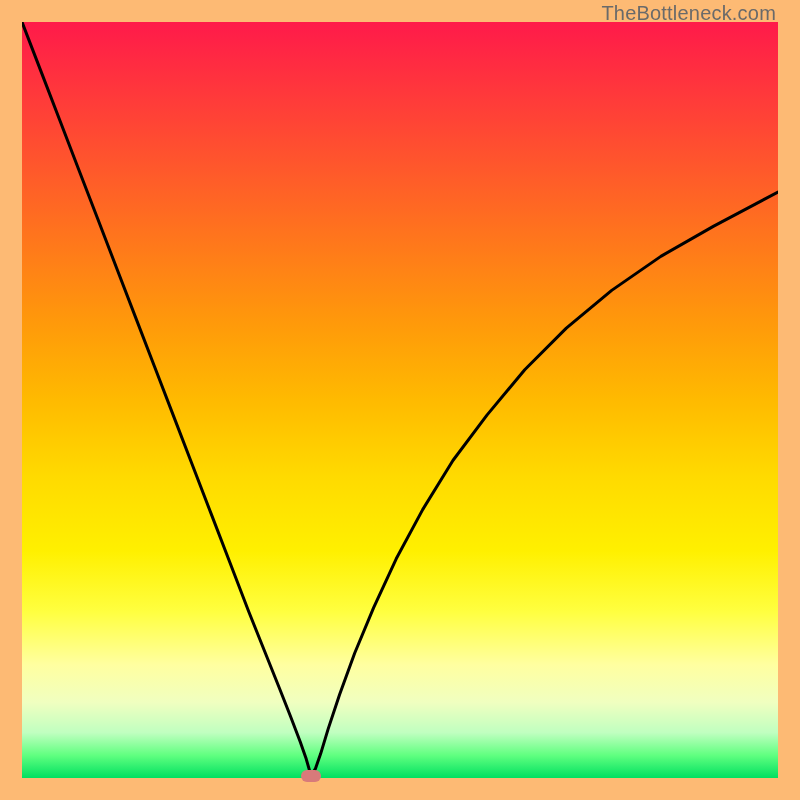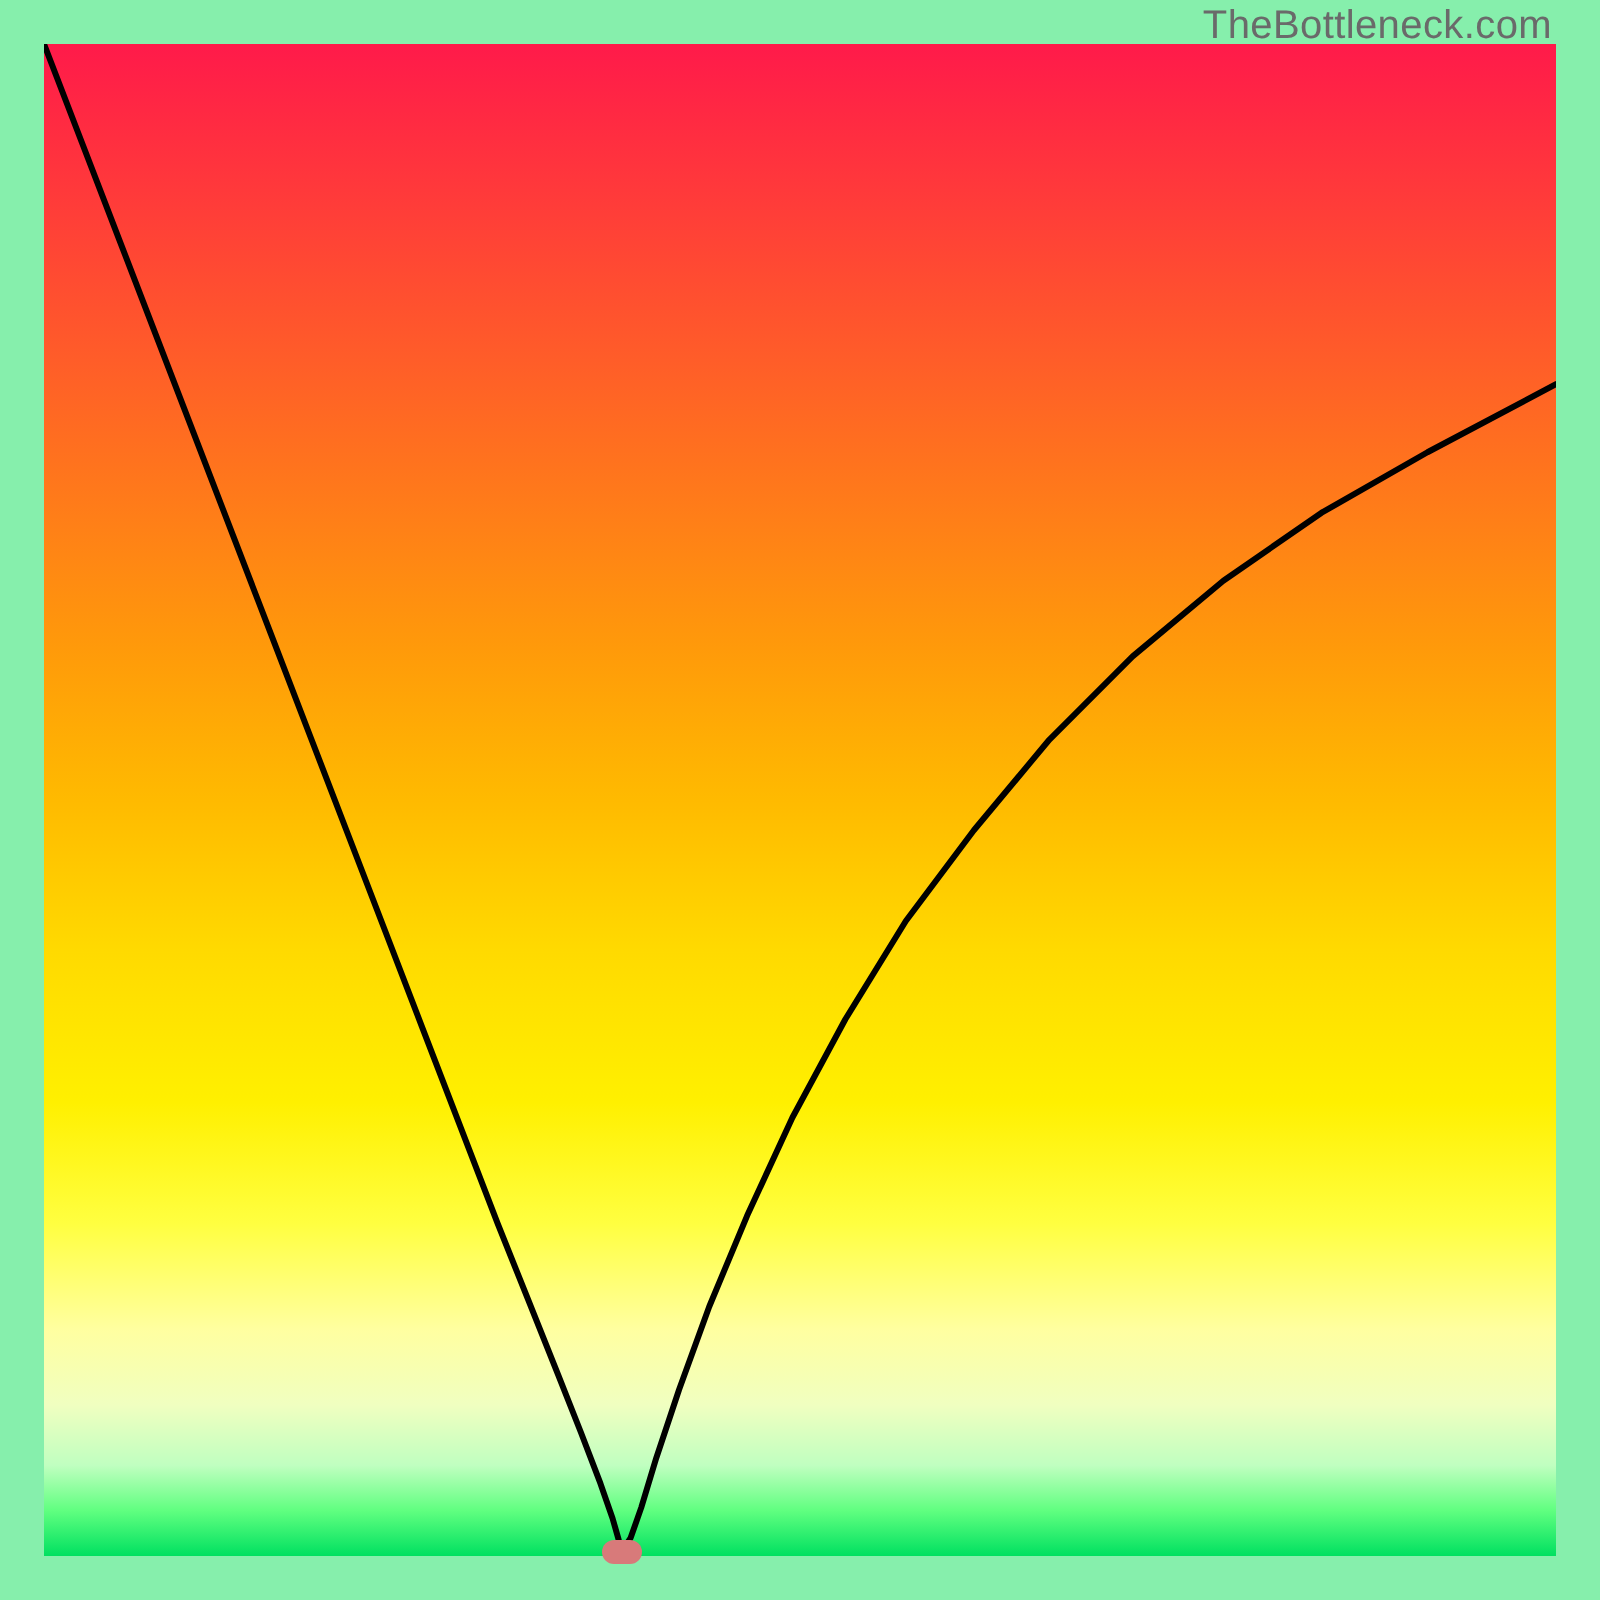--- a/index.html
+++ b/index.html
@@ -1,21 +1,21 @@
 <!DOCTYPE html>
 <html><head>
 <meta charset="utf-8">
 <style>
   * { margin: 0; padding: 0; box-sizing: border-box; }
   html, body { width: 800px; height: 800px; overflow: hidden; background: #000; }
   .container {
     width: 800px;
     height: 800px;
     position: relative;
-    background: #86efac;
+    background: #fdba74;
   }
   .plot-area {
     position: absolute;
     left: 22px;
     top: 22px;
     width: 756px;
     height: 756px;
     background: linear-gradient(to bottom,
       #ff1a4a 0%,
       #ff3a3a 10%,

